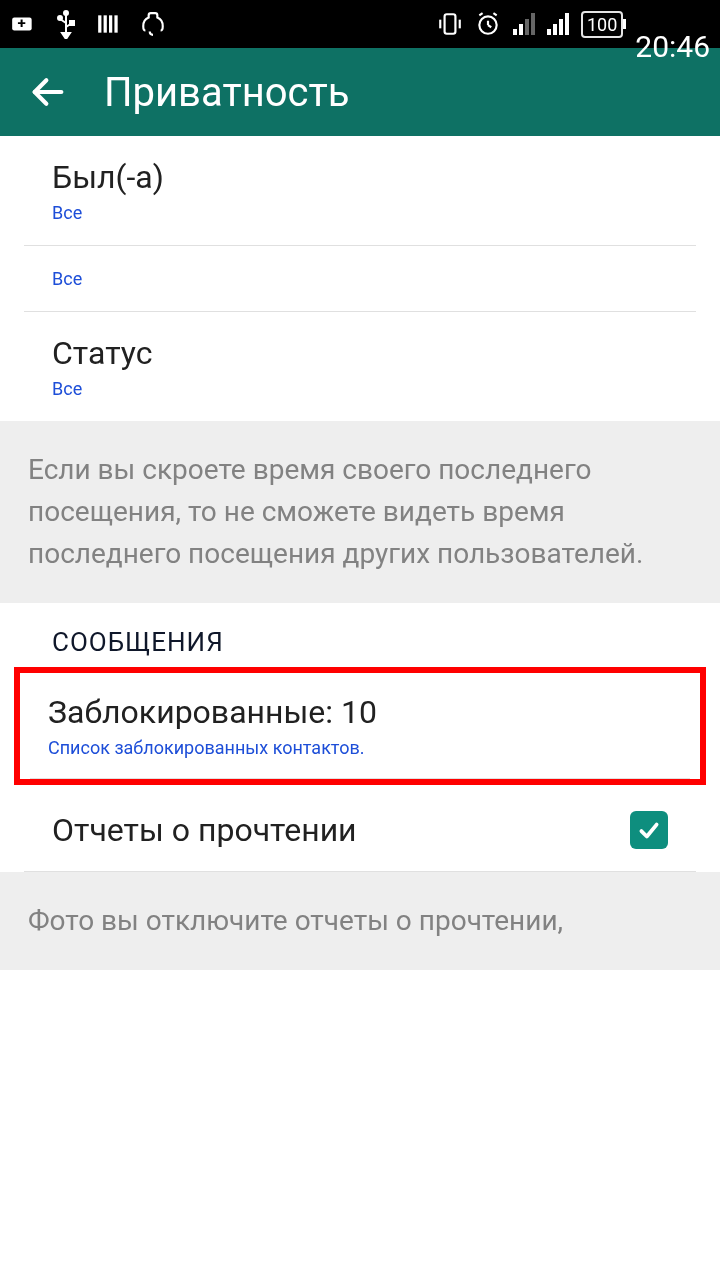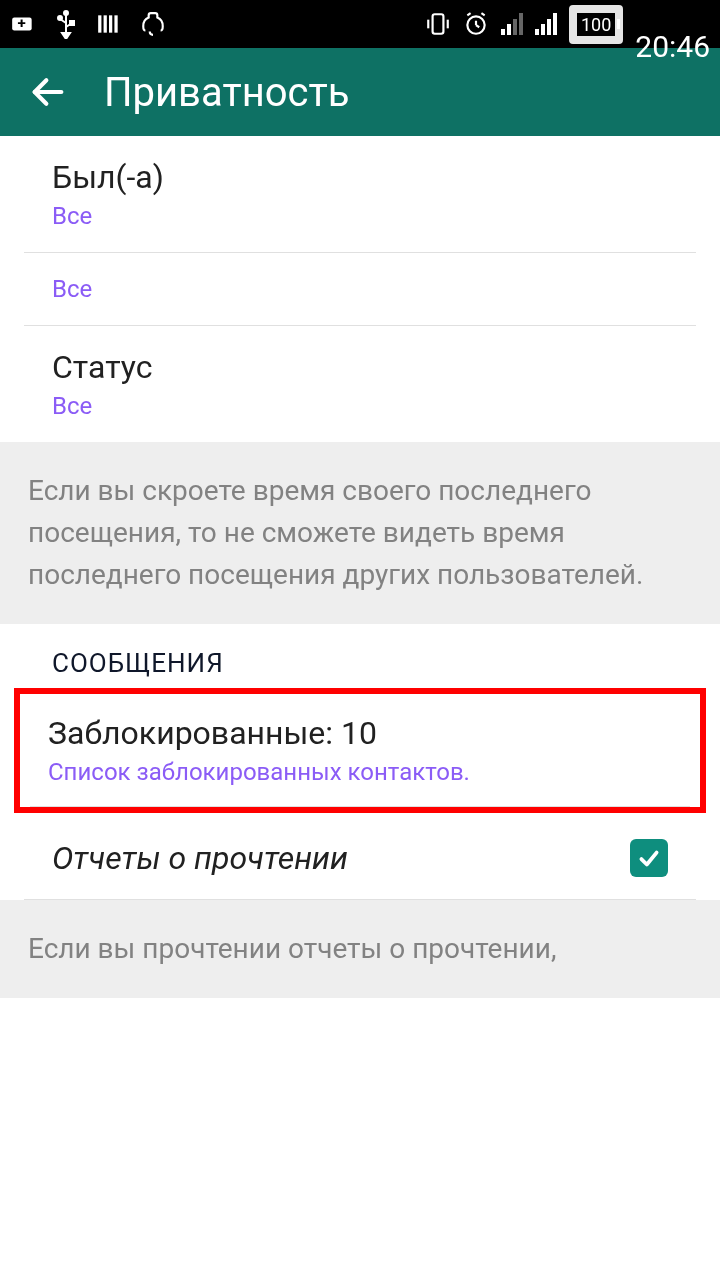--- a/index.html
+++ b/index.html
@@ -79,22 +79,22 @@
     }
     .setting-item.no-border {
       border-bottom: none;
     }
     .setting-title {
       font-size: 32px;
       color: #212121;
       margin-bottom: 6px;
     }
     .setting-value {
-      font-size: 24px;
-      color: #8b5cf6;
+      font-size: 18px;
+      color: #1d4ed8;
     }
     .info-box {
       background: #eeeeee;
       padding: 28px 28px;
       font-size: 28px;
       color: #828282;
       line-height: 1.5;
     }
     .highlighted-box {
       border: 6px solid #ff0000;
@@ -106,21 +106,20 @@
       border-bottom: 1px solid #e0e0e0;
       padding: 20px 18px 20px 18px;
     }
     .checkbox-row {
       display: flex;
       align-items: center;
       justify-content: space-between;
       padding: 26px 28px 22px 28px;
       margin: 0 24px;
       border-bottom: 1px solid #e0e0e0;
-      font-style: italic;
     }
     .checkbox-row .setting-title {
       margin-bottom: 0;
     }
     .checkbox {
       width: 38px;
       height: 38px;
       background: #0e8e7e;
       border-radius: 6px;
       display: flex;
@@ -129,21 +128,21 @@
       color: #fff;
       font-size: 28px;
     }
     .section-header-plain {
       padding: 24px 28px 10px 52px;
       color: #0f172a;
       font-size: 26px;
       letter-spacing: 1px;
     }
     .battery-box {
-      border: 8px solid #e5e5e5;
+      border: 2px solid #e5e5e5;
       border-radius: 4px;
       padding: 1px 4px;
       font-size: 18px;
       display: inline-flex;
       align-items: center;
       position: relative;
     }
     .battery-box::after {
       content: '';
       position: absolute;
@@ -281,15 +280,15 @@
 
   <div class="checkbox-row">
     <div class="setting-title">Отчеты о прочтении</div>
     <div class="checkbox">
       <svg width="26" height="26" viewBox="0 0 24 24" fill="none" stroke="#fff" stroke-width="3.5" stroke-linecap="round" stroke-linejoin="round">
           <polyline points="5,13 10,18 19,7"></polyline>
         </svg>
     </div>
   </div>
 
-  <div class="info-box">Если вы прочтении отчеты о прочтении,</div>
+  <div class="info-box">Фото вы отключите отчеты о прочтении,</div>
 
 </div>
 
 </body></html>

